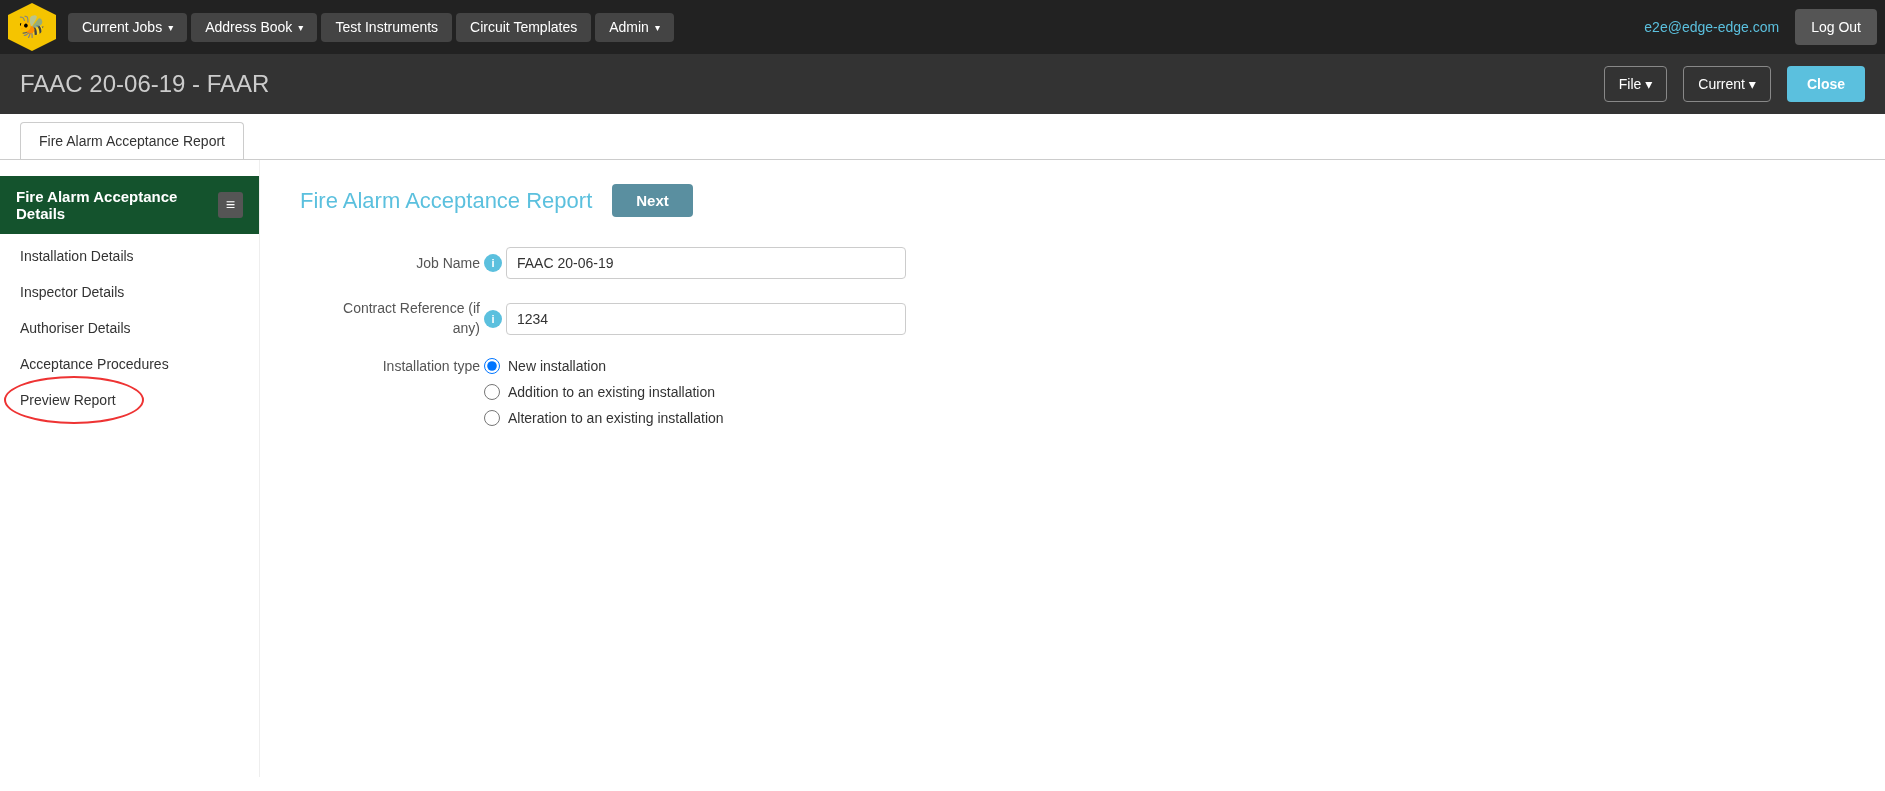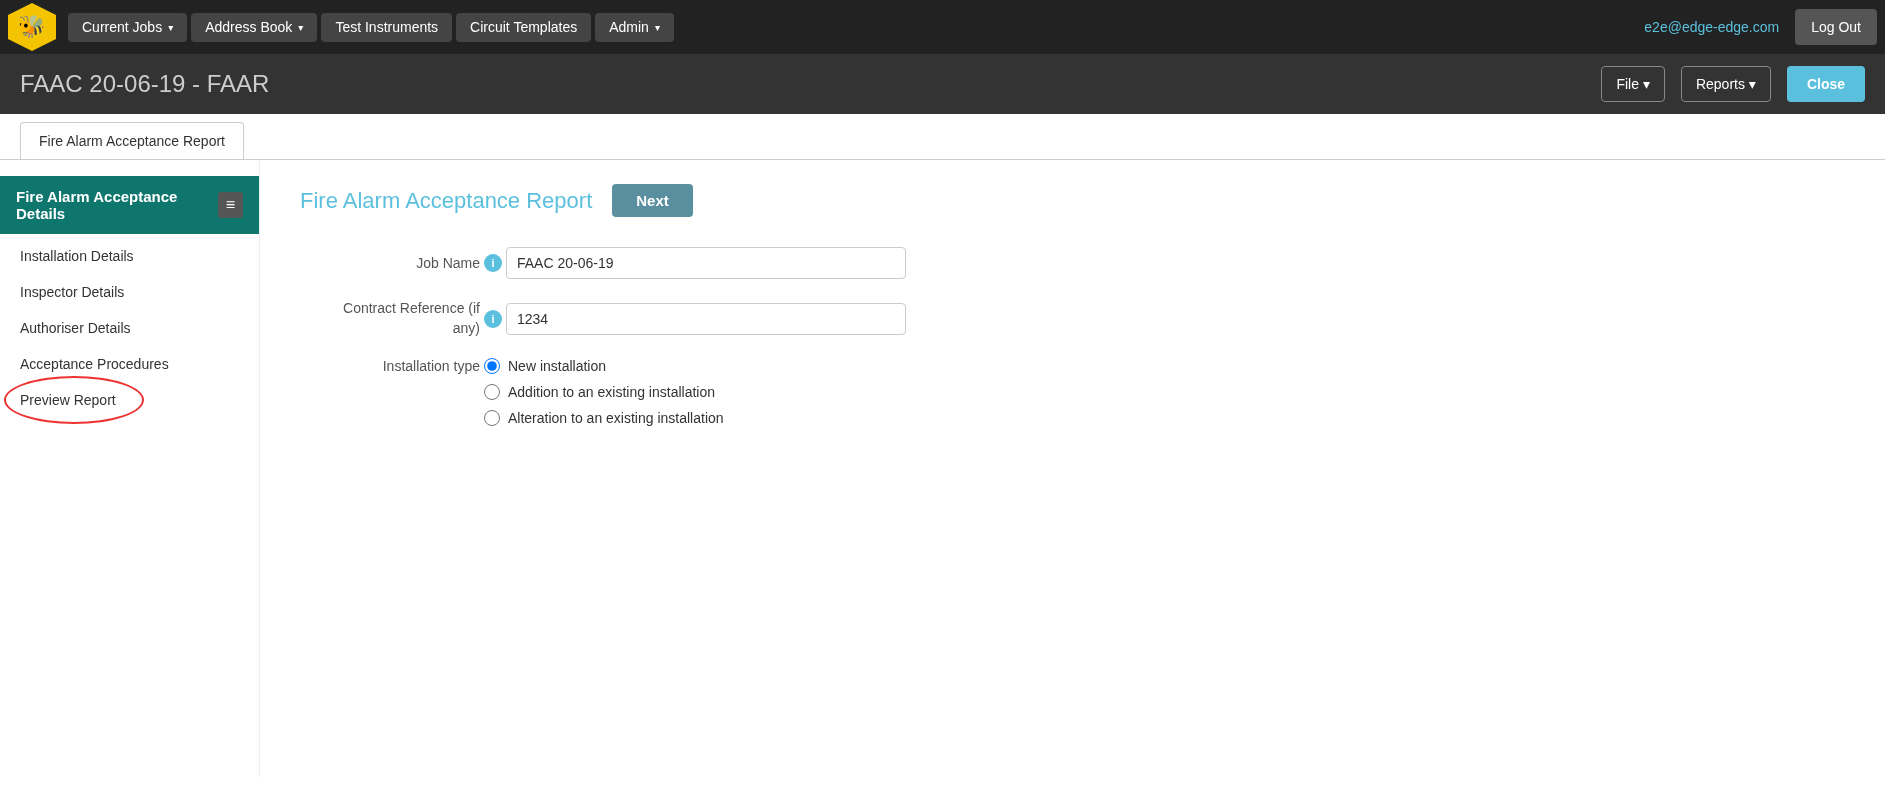--- a/index.html
+++ b/index.html
@@ -117,21 +117,21 @@
     }
 
     
     .sidebar {
       width: 260px;
       flex-shrink: 0;
       padding: 16px 0;
       border-right: 1px solid #eee;
     }
     .sidebar-active {
-      background: #0f766e;
+      background: #14532d;
       color: #fff;
       padding: 12px 16px;
       font-size: 15px;
       font-weight: bold;
       display: flex;
       align-items: center;
       justify-content: space-between;
       margin-bottom: 4px;
     }
     .hamburger-btn {
@@ -289,21 +289,21 @@
   <div class="nav-spacer"></div>
 
   <span class="user-email">e2e@edge-edge.com</span>
   <button class="logout-btn">Log Out</button>
 </nav>
 
 <div class="sec-header">
   <span class="page-title">FAAC 20-06-19 - FAAR</span>
   <div class="sec-header-btns">
     <button class="file-btn">File ▾</button>
-    <button class="reports-btn">Reports ▾</button>
+    <button class="reports-btn">Current ▾</button>
     <button class="close-btn">Close</button>
   </div>
 </div>
 
 <div class="tab-bar">
   <div class="tab">Fire Alarm Acceptance Report</div>
 </div>
 
 <div class="main-layout">
 

